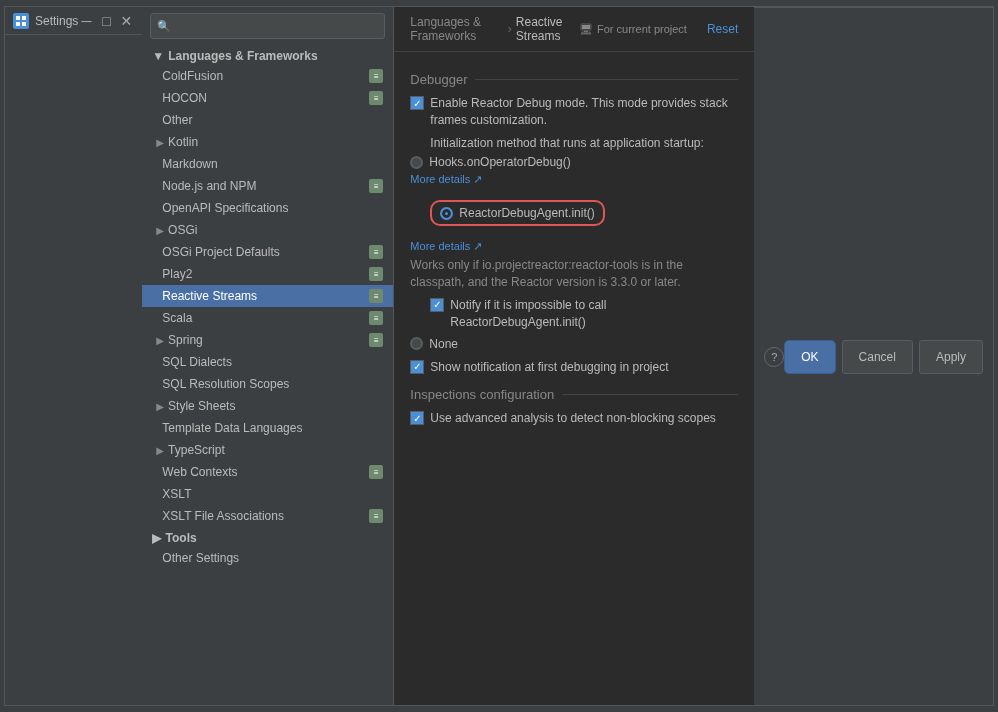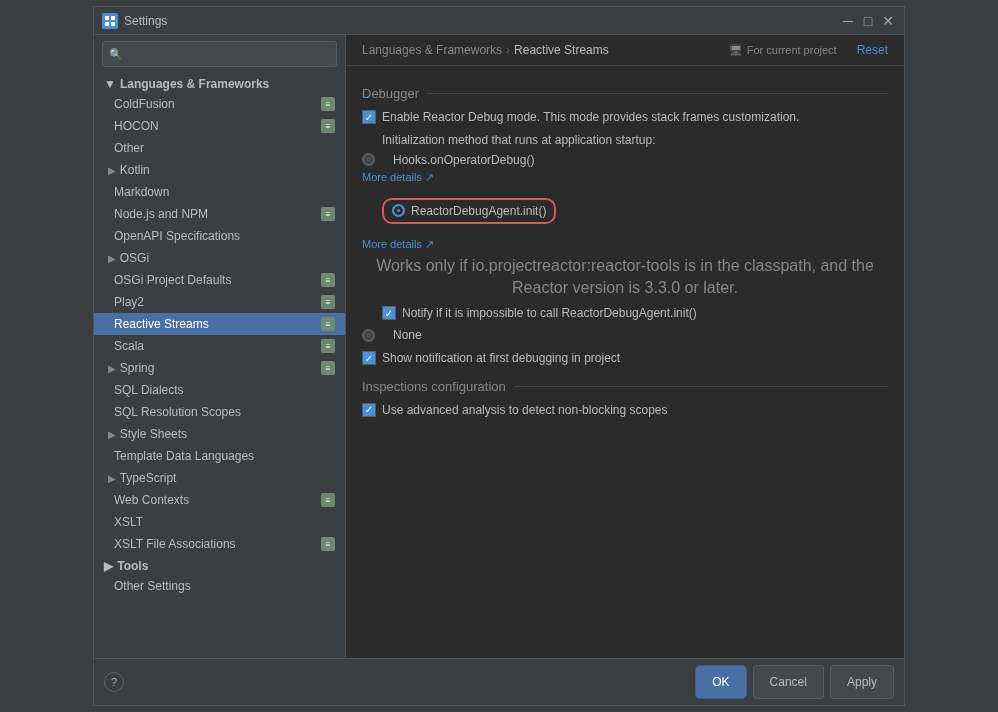--- a/index.html
+++ b/index.html
@@ -8,26 +8,26 @@
       font-size: 12px;
       background: #3c3f41;
       display: flex;
       justify-content: center;
       align-items: center;
       width: 998px;
       height: 712px;
       overflow: hidden;
     }
     .window {
-      width: 812px;
+      width: 990px;
       height: 700px;
       background: #3c3f41;
       border: 1px solid #555;
       display: flex;
-      flex-direction: column;
+      flex-direction: row;
     }
     .title-bar {
       background: #3c3f41;
       display: flex;
       align-items: center;
       padding: 4px 8px;
       height: 28px;
       border-bottom: 1px solid #555;
     }
     .title-bar-icon {
@@ -233,21 +233,21 @@
       margin-top: 1px;
       cursor: pointer;
     }
     .cb-check { color: white; font-size: 10px; }
     .cb-label { color: #bbb; font-size: 12px; line-height: 1.4; }
     .indent1 { margin-left: 20px; }
     .indent2 { margin-left: 40px; }
     .radio-row {
       display: flex;
       align-items: center;
-      gap: 18px;
+      gap: 6px;
       margin: 4px 0;
     }
     .radio {
       width: 13px;
       height: 13px;
       border-radius: 50%;
       border: 2px solid #5a5d5f;
       background: #45494a;
       flex-shrink: 0;
       cursor: pointer;
@@ -271,24 +271,23 @@
       border: 2px solid #e05555;
       border-radius: 10px;
       padding: 4px 8px;
       margin: 12px 0;
       display: inline-flex;
       align-items: center;
       gap: 6px;
     }
     .info-text {
       color: #888;
-      font-size: 16px;
+      font-size: 12px;
       margin: 4px 0;
       line-height: 1.4;
-      text-align: center;
     }
     
     .bottom-bar {
       display: flex;
       align-items: center;
       padding: 6px 10px;
       background: #3c3f41;
       border-top: 1px solid #555;
       justify-content: space-between;
     }

